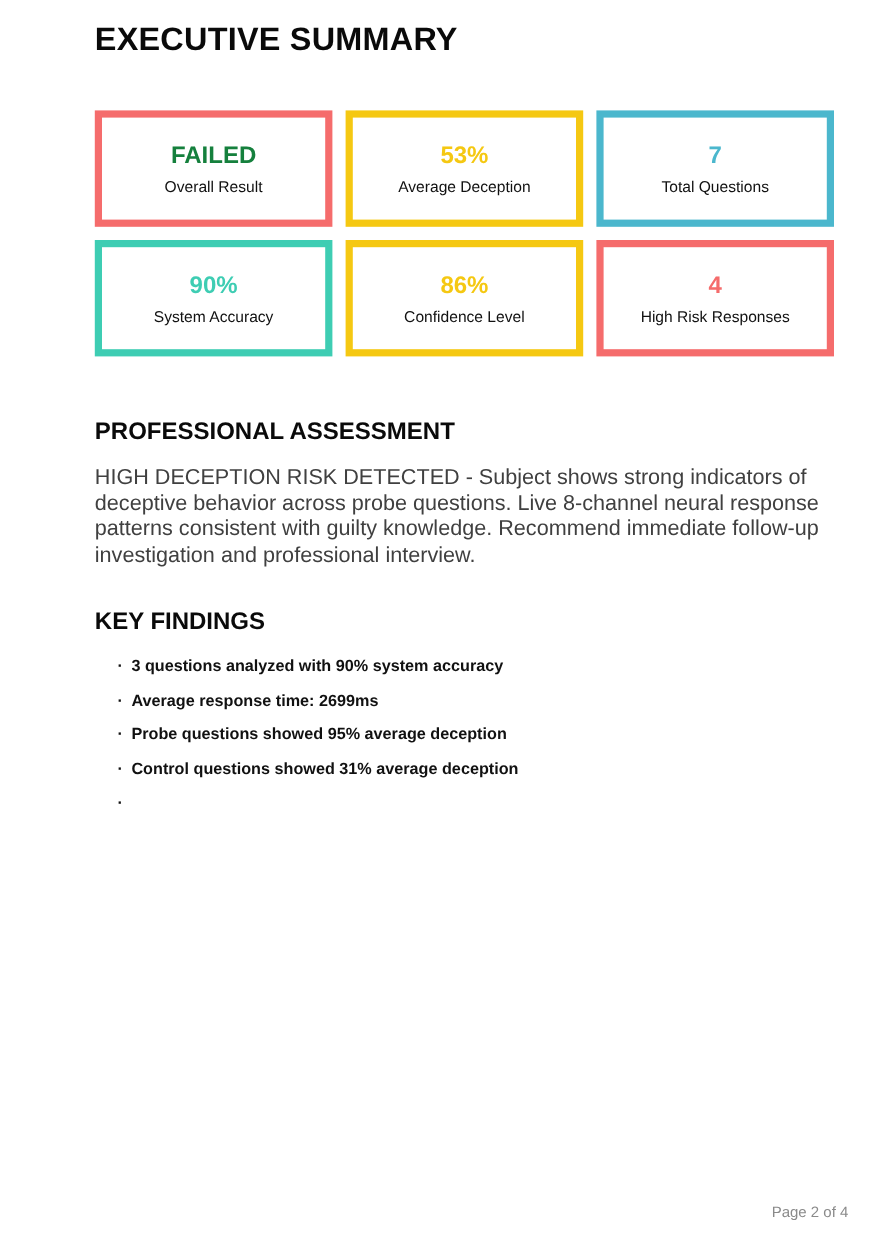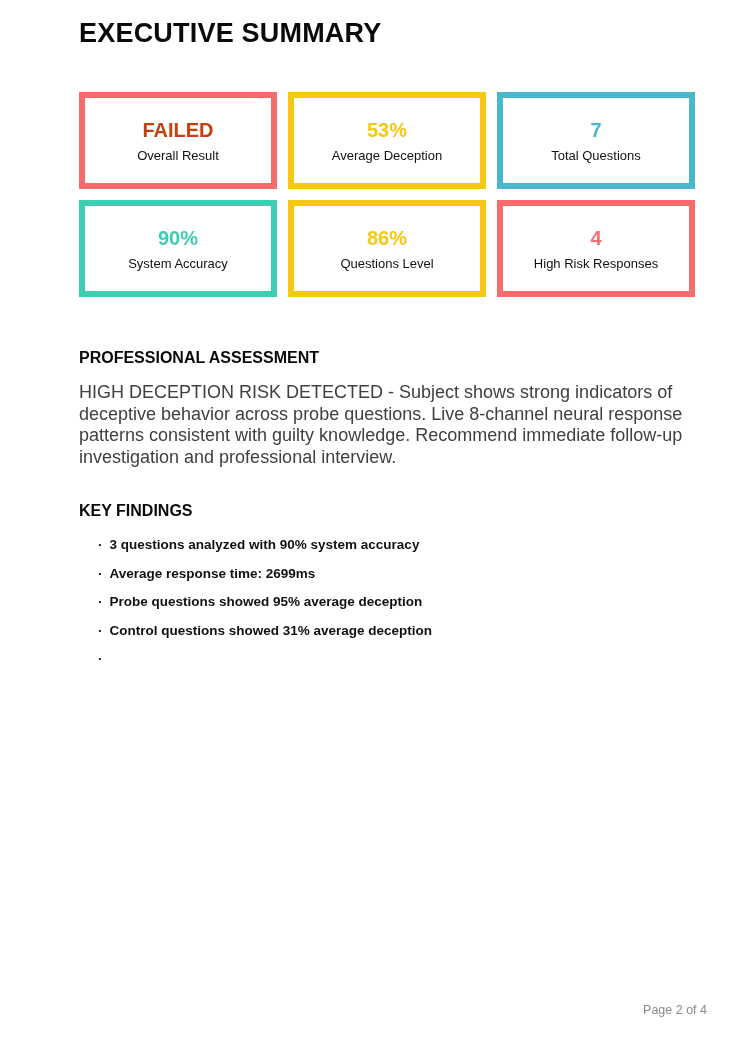--- a/index.html
+++ b/index.html
@@ -51,21 +51,21 @@
     line-height: 1;
   }
   .card .label {
     font-size: 13px;
     font-weight: normal;
     color: #111111;
     line-height: 1;
   }
   .section-heading {
     margin-top: 52px;
-    font-size: 16px;
+    font-size: 20px;
     font-weight: bold;
     color: #0a0a0a;
   }
   .section-heading.findings {
     margin-top: 34px;
   }
   .assessment-body {
     margin-top: 15px;
     font-size: 18px;
     line-height: 21.5px;
@@ -101,38 +101,38 @@
 </head>
 <body>
 
 <div class="page">
   <div class="content">
 
     <h1 class="page-title">EXECUTIVE SUMMARY</h1>
 
     <div class="cards" id="stat-cards">
         <div class="card" style="border-color: rgb(245, 108, 108);">
-          <div class="value" style="color: #c2410c;">FAILED</div>
+          <div class="value" style="color: #15803d;">FAILED</div>
           <div class="label">Overall Result</div>
         </div>
         <div class="card" style="border-color: rgb(245, 200, 18);">
           <div class="value" style="color: rgb(245, 200, 18);">53%</div>
           <div class="label">Average Deception</div>
         </div>
         <div class="card" style="border-color: rgb(75, 183, 205);">
           <div class="value" style="color: rgb(75, 183, 205);">7</div>
           <div class="label">Total Questions</div>
         </div>
         <div class="card" style="border-color: rgb(62, 205, 179);">
           <div class="value" style="color: rgb(62, 205, 179);">90%</div>
           <div class="label">System Accuracy</div>
         </div>
         <div class="card" style="border-color: rgb(245, 200, 18);">
           <div class="value" style="color: rgb(245, 200, 18);">86%</div>
-          <div class="label">Questions Level</div>
+          <div class="label">Confidence Level</div>
         </div>
         <div class="card" style="border-color: rgb(245, 108, 108);">
           <div class="value" style="color: rgb(245, 108, 108);">4</div>
           <div class="label">High Risk Responses</div>
         </div>
       </div>
 
     <h2 class="section-heading">PROFESSIONAL ASSESSMENT</h2>
 
     <p class="assessment-body">HIGH DECEPTION RISK DETECTED - Subject shows strong indicators of deceptive behavior across probe questions. Live 8-channel neural response patterns consistent with guilty knowledge. Recommend immediate follow-up investigation and professional interview.</p>

